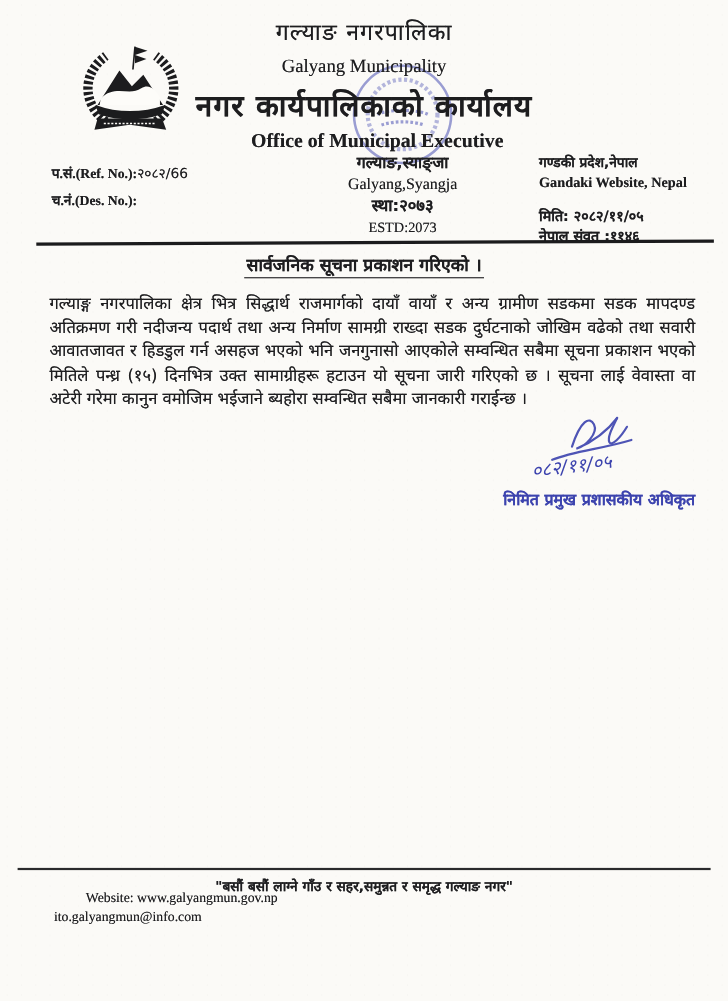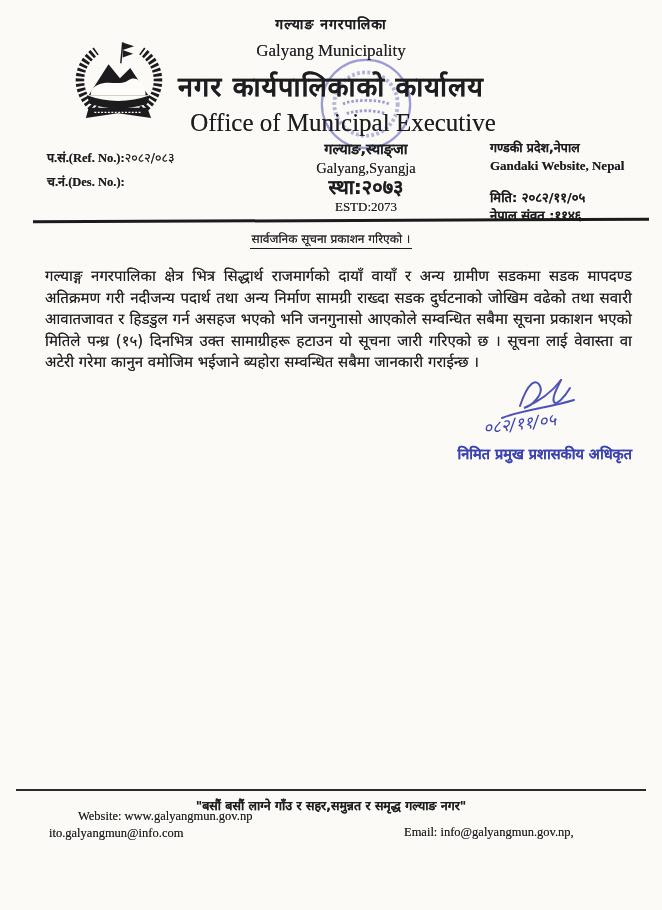--- a/index.html
+++ b/index.html
@@ -12,43 +12,43 @@
     overflow:hidden;color:#1d1d1f;
   }
   .np{font-family:"DejaVu Sans", sans-serif;}
   .en{font-family:"Liberation Serif", serif;}
   .blur{text-shadow:0 0 0.5px rgba(20,20,25,.6);}
 
   
   .emblem{position:absolute;left:66px;top:32px;width:104px;height:104px;}
   .stamp{position:absolute;left:318px;top:56px;width:96px;height:96px;opacity:.5;z-index:0;}
   .headblock{position:absolute;left:0;top:14px;width:662px;text-align:center;z-index:1;}
-  .h-np1{font-size:14px;letter-spacing:1px;font-weight:700;}
+  .h-np1{font-size:21px;letter-spacing:1px;font-weight:400;}
   .h-en1{font-size:17px;margin-top:8px;}
   .h-np2{font-size:27px;font-weight:700;margin-top:6px;letter-spacing:1px;}
-  .h-en2{font-size:25px;font-weight:400;margin-top:5px;padding-left:24px;}
+  .h-en2{font-size:18px;font-weight:700;margin-top:5px;padding-left:24px;}
 
   
   .meta-left{position:absolute;left:47px;top:146px;font-size:12.5px;line-height:24px;}
   .meta-left b{font-family:"Liberation Serif", serif;}
   .meta-center{position:absolute;left:231px;top:140px;width:270px;text-align:center;line-height:19px;}
   .mc-np{font-size:14.5px;font-weight:600;}
   .mc-en{font-size:14.5px;}
-  .mc-estd-np{font-size:20px;font-weight:600;}
+  .mc-estd-np{font-size:15px;font-weight:600;}
   .mc-estd-en{font-size:13px;}
   .meta-right{position:absolute;left:490px;top:139px;font-size:12.5px;line-height:18px;}
   .mr-np{font-weight:600;font-size:12.5px;}
   .mr-en{font-weight:700;font-size:13px;}
   .mr-date{margin-top:14px;font-size:13px;font-weight:600;}
   .mr-sambat{font-size:13px;font-weight:600;}
 
   .rule{position:absolute;left:33px;top:219px;width:616px;height:2.6px;background:#1b1b1d;transform:rotate(-0.25deg);}
 
   .subject{position:absolute;left:0;top:229px;width:662px;text-align:center;}
-  .subject span{font-size:12px;font-weight:400;border-bottom:1.6px solid #1b1b1d;padding:0 2px 2px 2px;}
+  .subject span{font-size:16px;font-weight:700;border-bottom:1.6px solid #1b1b1d;padding:0 2px 2px 2px;}
 
   .bodytext{
     position:absolute;left:45px;top:266px;width:587px;
     font-size:15px;line-height:21.6px;text-align:justify;font-weight:400;
   }
 
   
   .sig{position:absolute;left:462px;top:372px;width:150px;height:80px;}
   .designation{position:absolute;left:372px;top:443px;width:260px;text-align:right;
     color:#3c43ae;font-weight:700;font-size:14.5px;text-shadow:0 0 0.6px rgba(60,67,174,.7);}
@@ -92,21 +92,21 @@
   </div>
 
   <div class="headblock">
     <div class="h-np1 np blur">गल्याङ नगरपालिका</div>
     <div class="h-en1 en blur">Galyang Municipality</div>
     <div class="h-np2 np blur">नगर कार्यपालिकाको कार्यालय</div>
     <div class="h-en2 en blur">Office of Municipal Executive</div>
   </div>
 
   <div class="meta-left np blur">
-    <div><b><span>प.सं.(Ref. No.):</span></b><span>२०८२/०८३</span></div>
+    <div><b><span>प.सं.(Ref. No.):</span></b><span>२०८२/66</span></div>
     <div><b><span>च.नं.(Des. No.):</span></b></div>
   </div>
 
   <div class="meta-center blur">
     <div class="mc-np np">गल्याङ,स्याङ्जा</div>
     <div class="mc-en en">Galyang,Syangja</div>
     <div class="mc-estd-np np">स्था:२०७३</div>
     <div class="mc-estd-en en">ESTD:2073</div>
   </div>
 
@@ -138,17 +138,14 @@
   <div class="designation np">निमित प्रमुख प्रशासकीय अधिकृत</div>
 
   <div class="f-rule"></div>
   <div class="motto np blur">"बसौं बसौं लाग्ने गाँउ र सहर,समुन्नत र समृद्ध गल्याङ नगर"</div>
 
   <div class="f-left en blur">
     <div class="l1"><span>Website:</span> <span>www.galyangmun.gov.np</span></div>
     <div>ito.galyangmun@info.com</div>
   </div>
 
-  <div class="f-right en blur">
-    <span>Email:</span> <span>info@galyangmun.gov.np,</span>
-  </div>
 
 </div>
 
 </body></html>

